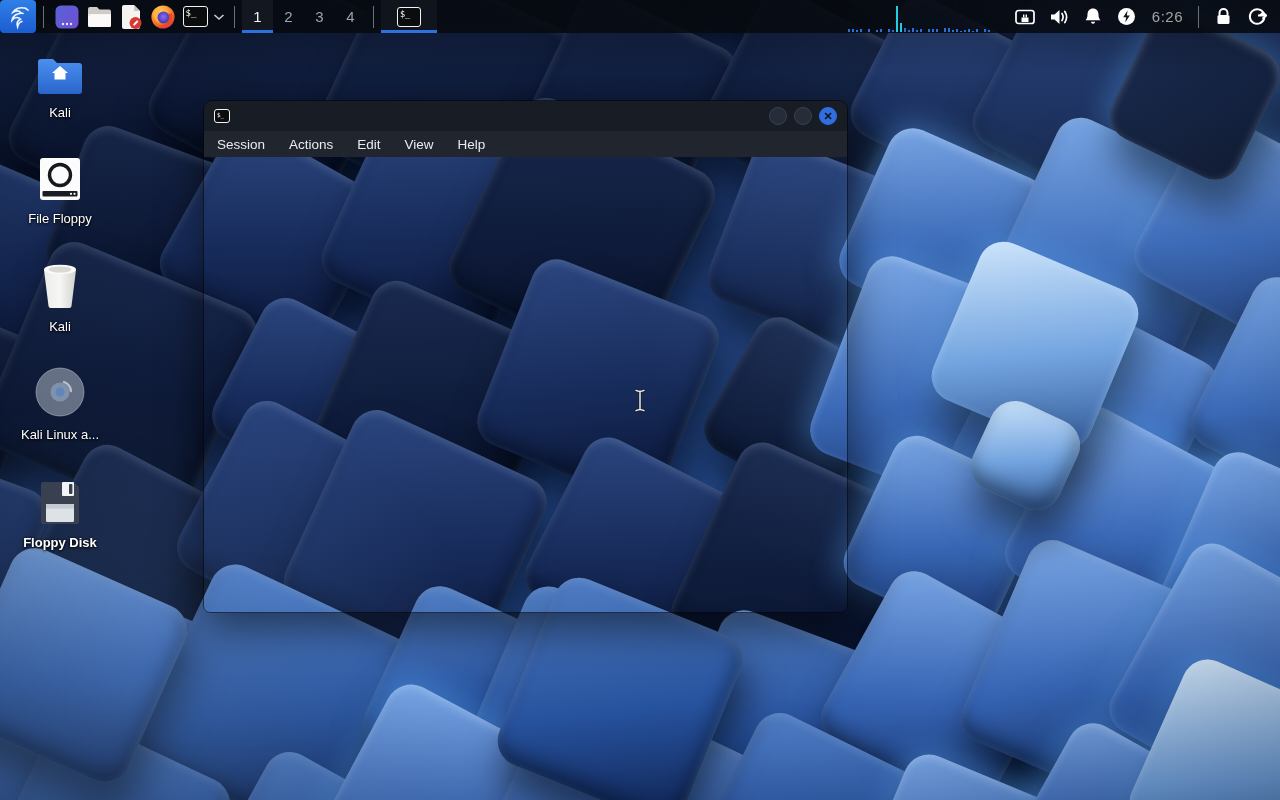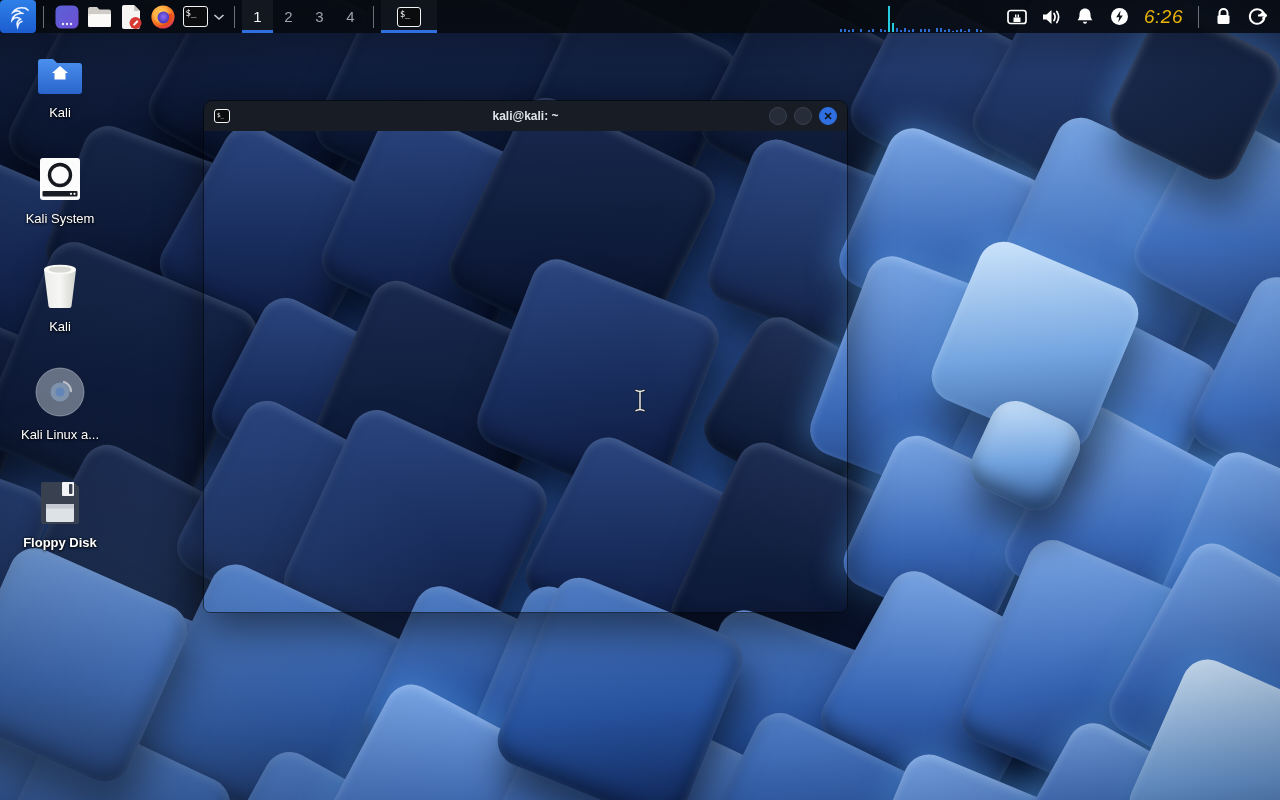--- a/index.html
+++ b/index.html
@@ -29,21 +29,21 @@
     font-size:15px; color:#9aa3ae; border-bottom:3px solid transparent; padding-top:3px; }
   .ws.active { color:#f2f5f8; border-bottom-color:#2f6fe0; background:rgba(255,255,255,.05); }
   #win-btn { width:56px; height:33px; display:flex; align-items:center; justify-content:center;
     border-bottom:3px solid #2f6fe0; padding-top:3px; background:rgba(255,255,255,.04); }
   .term-ico { background:#0b0c0e; border:1.5px solid #f2f3f5; border-radius:3px;
     color:#fff; font-family:"DejaVu Sans Mono", monospace; display:flex; align-items:flex-start; }
   .term-ico span { line-height:1; transform:translate(2px,2px); }
   #cpu-graph { width:150px; height:33px; position:relative; margin-right:10px; flex:0 0 auto; }
   #cpu-graph i { position:absolute; bottom:1px; width:2px; background:#2e6fd4; display:block; }
   .tray { width:34px; height:33px; display:flex; align-items:center; justify-content:center; flex:0 0 auto; }
-  #clock { color:#eab308; font-size:19px; padding:0 8px; letter-spacing:.5px;font-style:italic; }
+  #clock { color:#a3a3a3; font-size:15px; padding:0 8px; letter-spacing:.5px; }
   #panel .spacer { flex:1 1 auto; }
 
   
   .dicon { position:absolute; left:10px; width:100px; z-index:2; display:flex; flex-direction:column; align-items:center; }
   .dicon .lbl { margin-top:9px; font-size:13px; color:#fff; text-shadow:0 1px 3px rgba(0,0,0,.95), 0 0 2px rgba(0,0,0,.8); }
 
   
   #term-win { position:absolute; left:203px; top:100px; width:645px; height:513px; z-index:5;
     border-radius:9px 9px 7px 7px; box-shadow:0 16px 44px rgba(0,0,0,.55); overflow:hidden;
     border:1px solid rgba(0,0,0,.6); }
@@ -335,21 +335,21 @@
 </div>
 
 <div class="dicon" style="top:156px;">
   <svg width="44" height="46" viewBox="0 0 44 46">
     <rect x="2" y="2" width="40" height="42" rx="3" fill="#fcfcfc"></rect>
     <circle cx="22" cy="19" r="10.5" fill="none" stroke="#15181d" stroke-width="3.4"></circle>
     <rect x="4.5" y="35" width="35" height="5.5" rx="1" fill="#191d23"></rect>
     <circle cx="33" cy="37.8" r="1.1" fill="#fff"></circle>
       <circle cx="36.5" cy="37.8" r="1.1" fill="#fff"></circle>
   </svg>
-  <div class="lbl">Kali System</div>
+  <div class="lbl">File Floppy</div>
 </div>
 
 <div class="dicon" style="top:262px;">
   <svg width="42" height="48" viewBox="0 0 42 48">
     <defs>
         <linearGradient id="trg" x1="0" y1="0" x2="1" y2="0">
       <stop offset="0" stop-color="#ececea"></stop>
           <stop offset=".5" stop-color="#f6f6f4"></stop>
           <stop offset="1" stop-color="#d2d2ce"></stop>
         </linearGradient>
@@ -381,28 +381,34 @@
     <rect x="7" y="24" width="28" height="4.6" fill="#c3cad1"></rect>
   </svg>
   <div class="lbl">Floppy Disk</div>
 </div>
 
 <div id="term-win">
   <div id="titlebar">
     <div class="term-ico" style="width:16px;height:14px;">
       <span style="font-size:6px;">$_</span>
     </div>
-    <div id="title">kali@kali: ~</div>
     <div class="tb-btns">
       <div class="tb-btn"></div>
       <div class="tb-btn"></div>
       <div class="tb-btn close">
           <span>✕</span>
         </div>
     </div>
+  </div>
+  <div id="menubar">
+    <span>Session</span>
+    <span>Actions</span>
+    <span>Edit</span>
+    <span>View</span>
+    <span>Help</span>
   </div>
 </div>
 
 <svg id="mouse" width="16" height="25" viewBox="0 0 16 25">
   <g stroke="#1a1e26" stroke-width="3" stroke-linecap="round" fill="none">
     <path d="M4 2.4 Q8 4.4 12 2.4"></path>
       <path d="M4 22.6 Q8 20.6 12 22.6"></path>
       <path d="M8 3.4 V21.6"></path>
   </g>
   <g stroke="#f4f6f9" stroke-width="1.4" stroke-linecap="round" fill="none">

